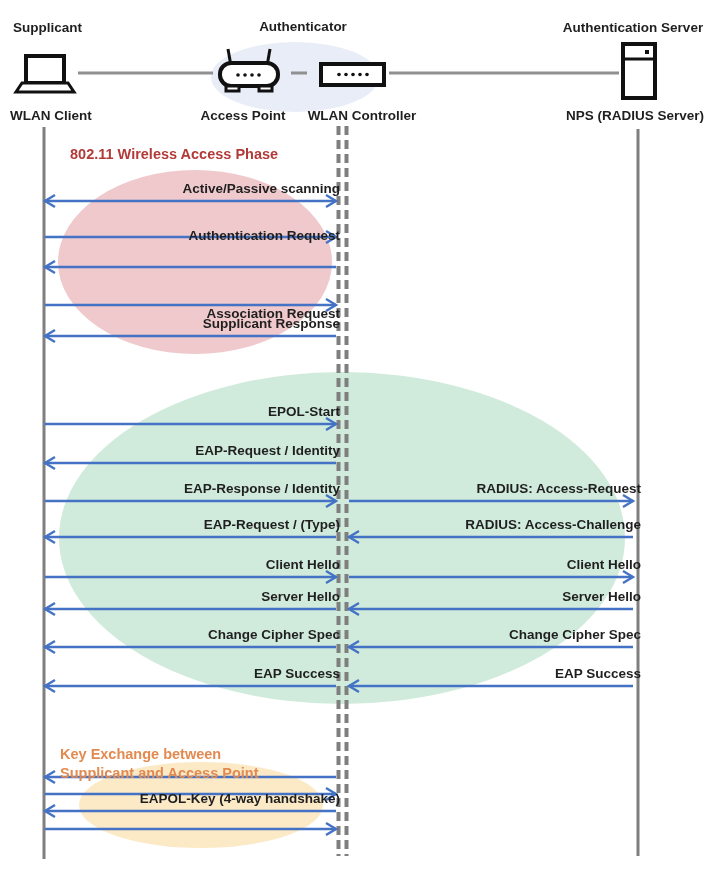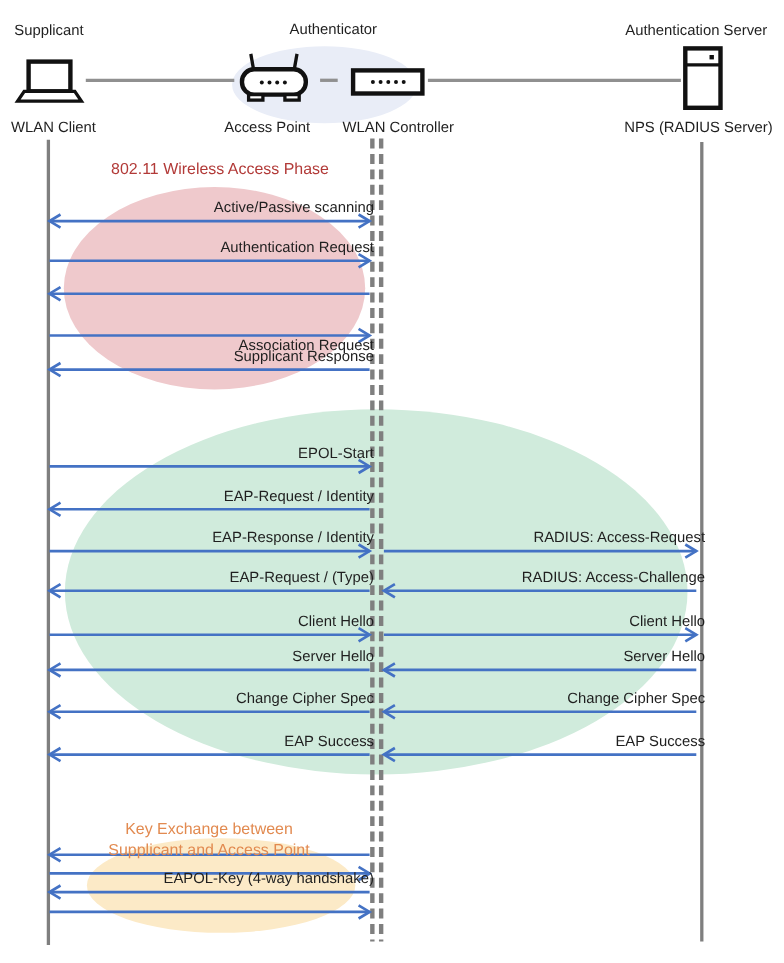--- a/index.html
+++ b/index.html
@@ -2,33 +2,34 @@
 <html><head>
 <meta charset="utf-8">
 <style>
   html,body{margin:0;padding:0;background:#ffffff;}
   .stage{
     position:relative;
     width:713px;height:859px;
     background:#ffffff;
     font-family:"Liberation Sans", sans-serif;
     overflow:hidden;
+    font-weight:bold;
   }
   .stage svg{position:absolute;left:0;top:0;}
   .lbl{
     position:absolute;
     font-size:13.5px;
     color:#1f1f1f;
     white-space:nowrap;
   }
   .ctr{text-align:center;}
   .phase-title{
     position:absolute;
     font-size:14.5px;
-    text-align:center;
+    text-align:left;
     white-space:nowrap;
   }
   .pt1{color:#b23a38;}
   .pt2{color:#3ab577;}
   .pt3{color:#e28a50;line-height:19px;white-space:normal;margin-top:24px;}
   .msg-label{
     position:absolute;
     width:300px;
     height:16px;
     line-height:16px;
@@ -205,21 +206,21 @@
   <div class="lbl ctr" style="left:559px;top:108px;width:152px;">NPS (RADIUS Server)</div>
 
   <div class="phase-title pt1" style="left:70px;top:146px;width:260px;">802.11 Wireless Access Phase</div>
   <div class="phase-title pt3" style="left:60px;top:721px;width:260px;">
     <span>Key Exchange between</span><br>
     <span>Supplicant and Access Point</span>
   </div>
 
   <div id="label-layer" style="position:absolute;left:0;top:0;width:713px;height:875px;pointer-events:none;">
       <div class="msg-label" style="left: 40px; top: 181px;">Active/Passive scanning</div>
-      <div class="msg-label" style="left: 40px; top: 217px;">Authentication Request</div>
+      <div class="msg-label" style="left: 40px; top: 228px;">Authentication Request</div>
       <div class="msg-label" style="left: 40px; top: 285px; margin-top: 21px;">Association Request</div>
       <div class="msg-label" style="left: 40px; top: 316px;">Supplicant Response</div>
       <div class="msg-label" style="left: 40px; top: 404px;">EPOL-Start</div>
       <div class="msg-label" style="left: 40px; top: 443px;">EAP-Request / Identity</div>
       <div class="msg-label" style="left: 40px; top: 481px;">EAP-Response / Identity</div>
       <div class="msg-label" style="left: 341px; top: 481px;">RADIUS: Access-Request</div>
       <div class="msg-label" style="left: 40px; top: 517px;">EAP-Request / (Type)</div>
       <div class="msg-label" style="left: 341px; top: 517px;">RADIUS: Access-Challenge</div>
       <div class="msg-label" style="left: 40px; top: 557px;">Client Hello</div>
       <div class="msg-label" style="left: 341px; top: 557px;">Client Hello</div>

